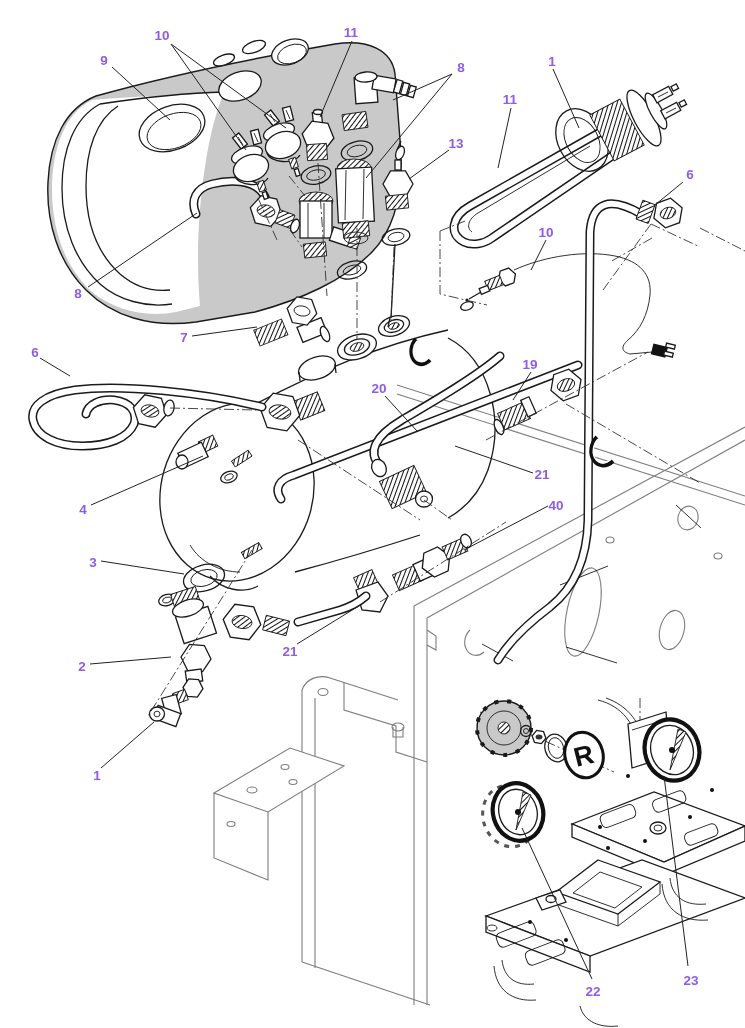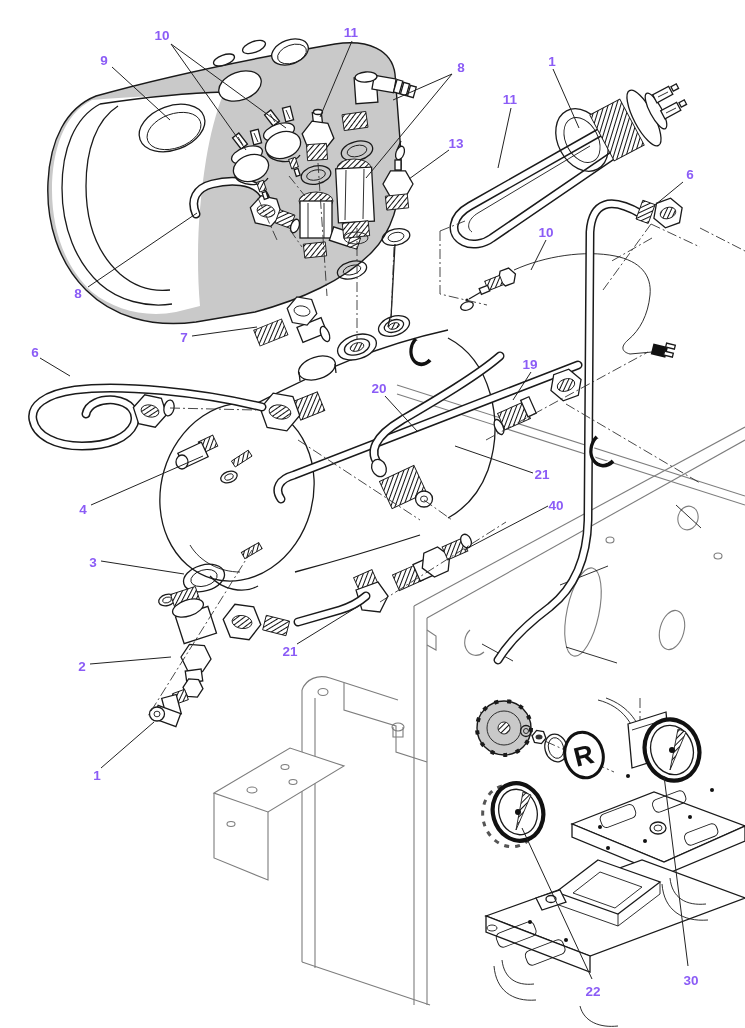--- a/index.html
+++ b/index.html
@@ -473,14 +473,14 @@
 <span class="callout" style="left:510px;top:99px">11</span>
 <span class="callout" style="left:552px;top:61px">1</span>
 <span class="callout" style="left:546px;top:232px">10</span>
 <span class="callout" style="left:690px;top:174px">6</span>
 <span class="callout" style="left:530px;top:364px">19</span>
 <span class="callout" style="left:379px;top:388px">20</span>
 <span class="callout" style="left:556px;top:505px">40</span>
 <span class="callout" style="left:542px;top:474px">21</span>
 <span class="callout" style="left:290px;top:651px">21</span>
 <span class="callout" style="left:593px;top:991px">22</span>
-<span class="callout" style="left:691px;top:980px">30</span>
+<span class="callout" style="left:691px;top:980px">23</span>
 </div>
 
 </body></html>

